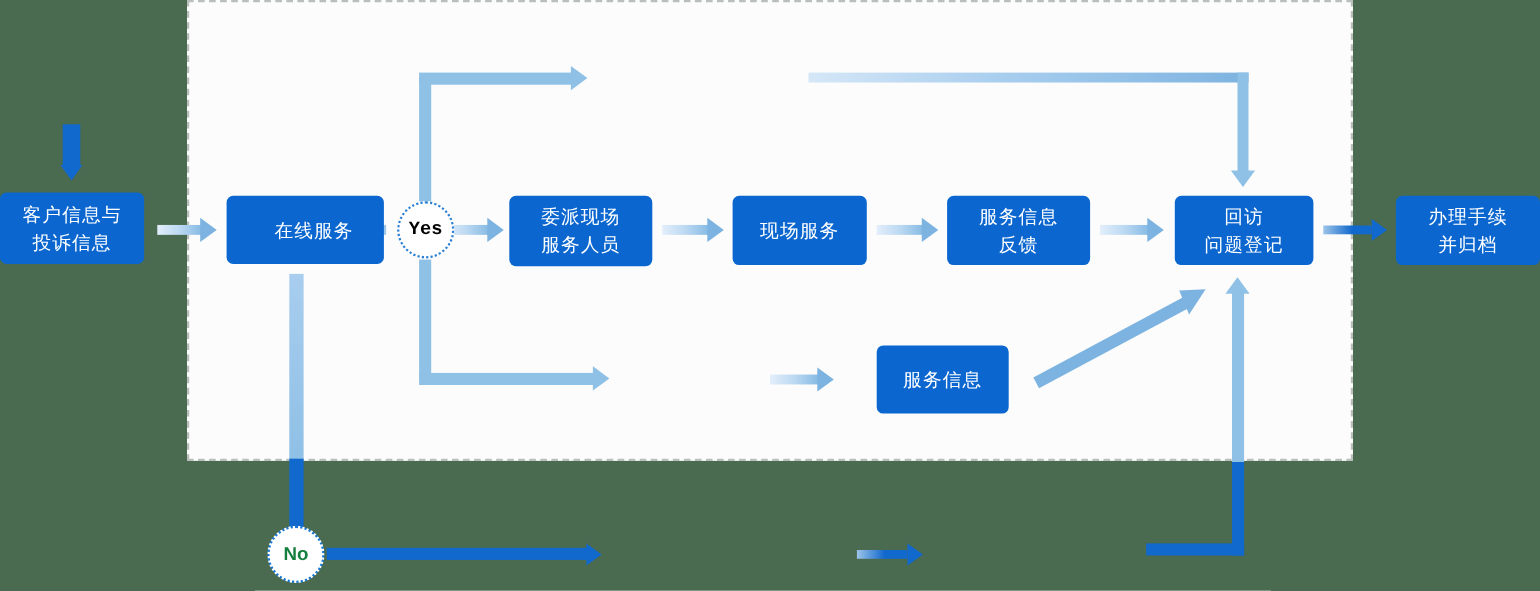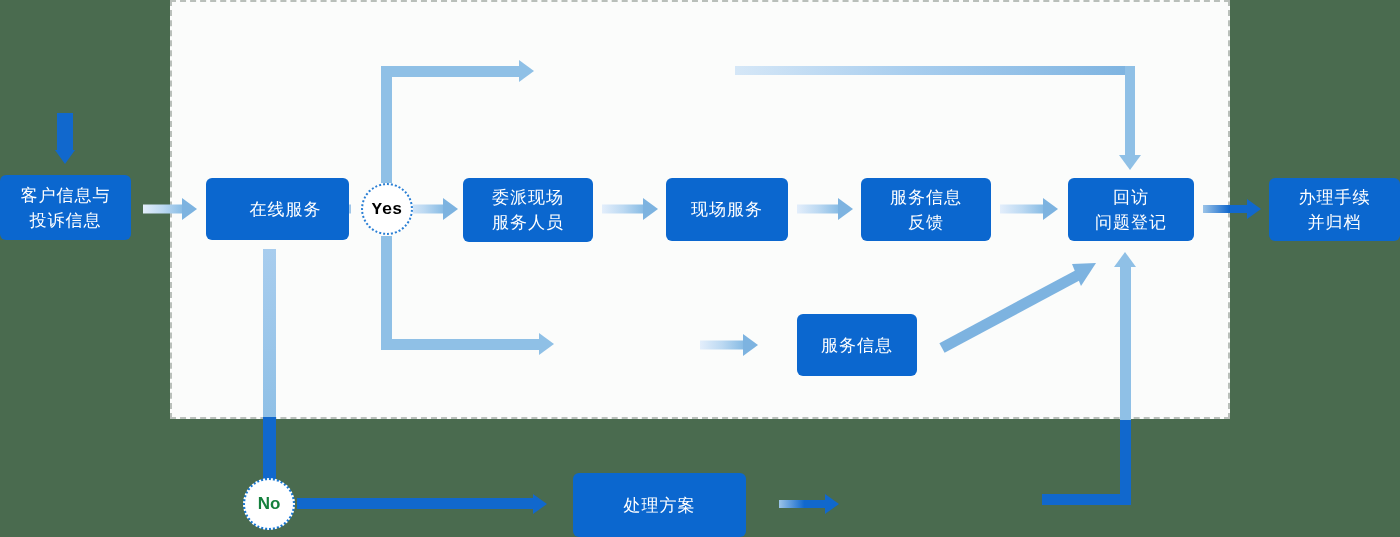--- a/index.html
+++ b/index.html
@@ -190,18 +190,17 @@
   <div class="node" style="left:463px;top:178px;width:130px;height:64px;text-align:right;">委派现场
 服务人员</div>
   <div class="node" style="left:666px;top:178px;width:122px;height:63px;">现场服务</div>
   <div class="node" style="left:861px;top:178px;width:130px;height:63px;">服务信息
 反馈</div>
   <div class="node" style="left:1068px;top:178px;width:126px;height:63px;">回访
 问题登记</div>
   <div class="node" style="left:1269px;top:178px;width:131px;height:63px;">办理手续
 并归档</div>
   <div class="node" style="left:797px;top:314px;width:120px;height:62px;">服务信息</div>
-  <div class="node" style="left:573px;top:473px;width:173px;height:64px;">处理方案</div>
 
   <div class="bubble yes" style="left:361px;top:183px;">Yes</div>
   <div class="bubble no" style="left:243px;top:478px;">No</div>
 
 </div>
 
 </body></html>

